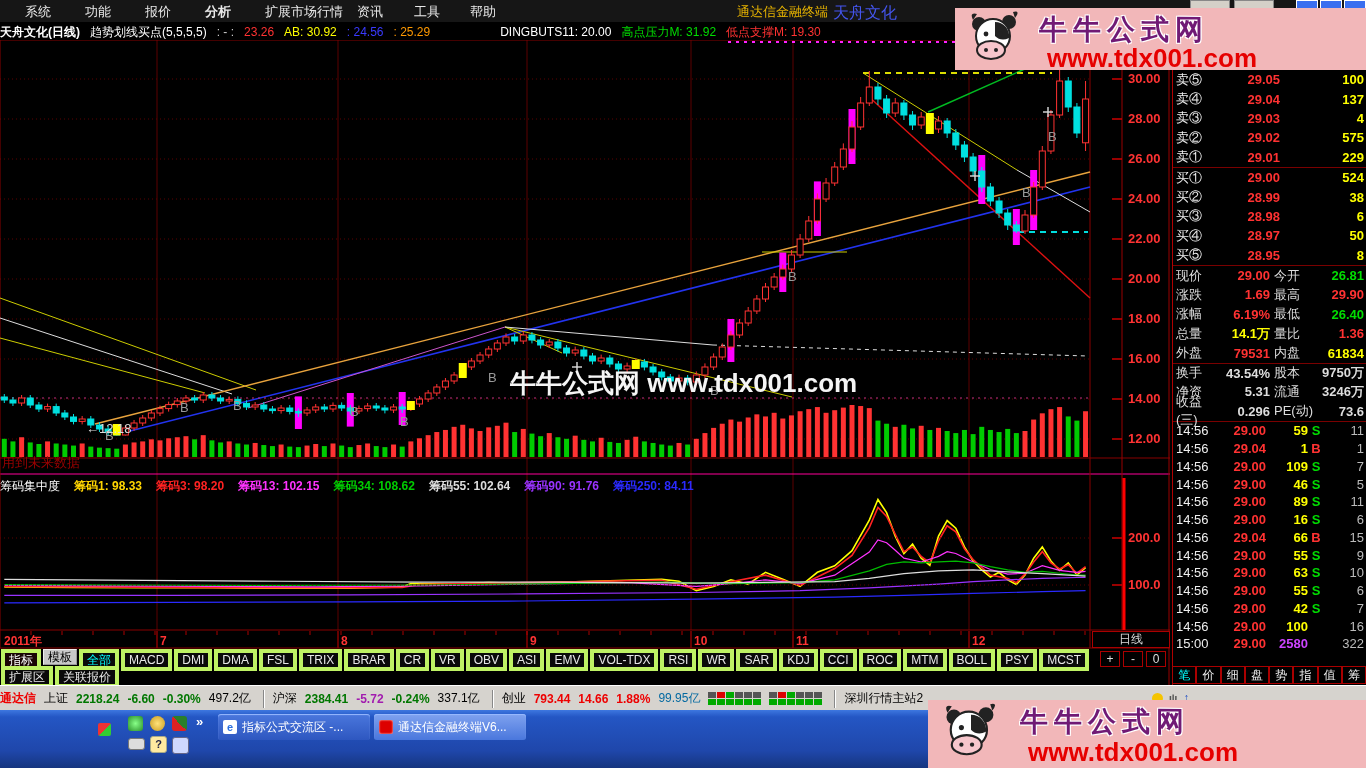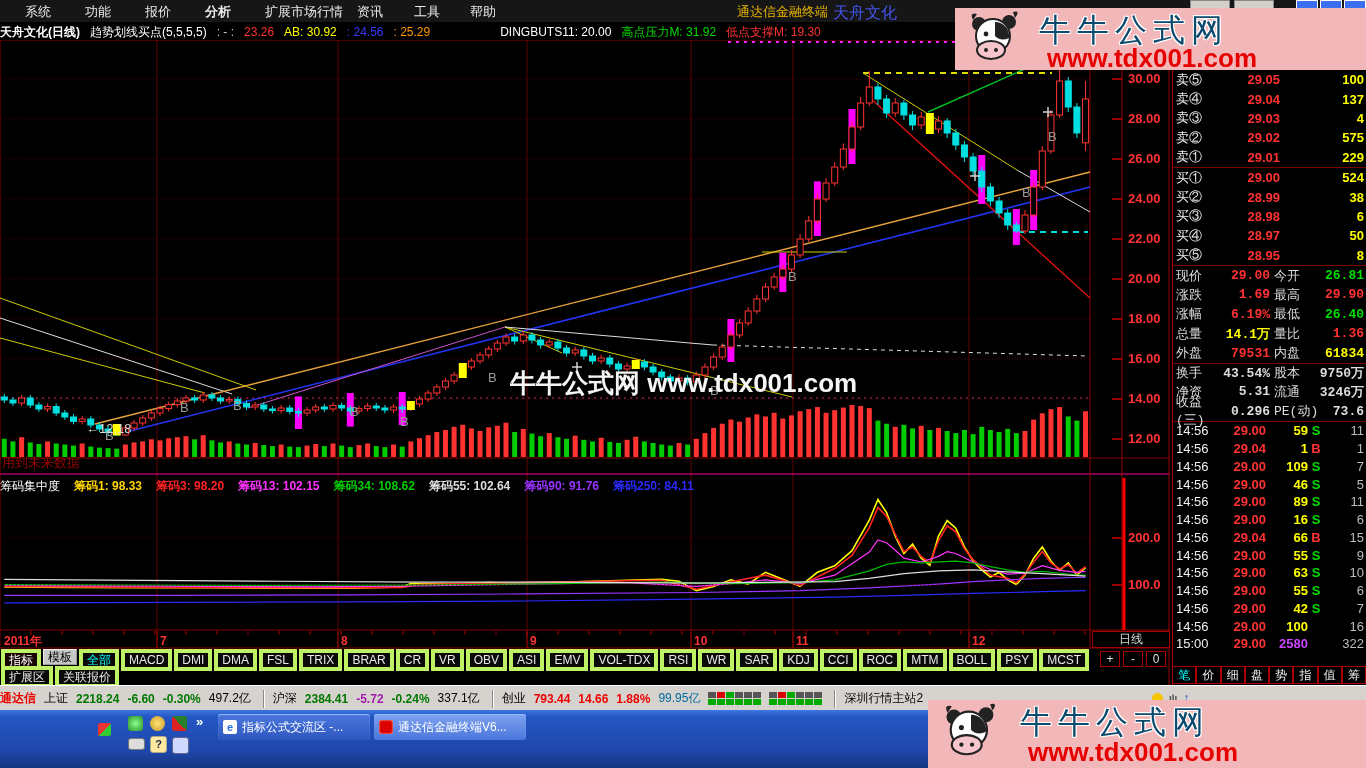--- a/index.html
+++ b/index.html
@@ -29,21 +29,21 @@
   .tabcell.cyan{color:#00ffff;}
   
   .redbox{border:1px solid #aa0000;background:#000;color:#ddd;font-size:12px;text-align:center;z-index:2;}
   
   #quote{left:1172px;top:40px;width:194px;height:645px;background:#000;border-left:1px solid #b00000;z-index:2;color:#ddd;}
   .qrow{display:flex;align-items:center;height:19.4px;font-size:13px;font-weight:bold;padding:0 3px;box-sizing:border-box;}
   .qrow .lab{color:#eee;width:42px;font-weight:normal;}
   .qrow .pr{width:62px;text-align:right;color:#ff3232;}
   .qrow .vol{flex:1;text-align:right;color:#ffff00;}
   .sep{border-top:1px solid #7a0000;}
-  .irow{display:flex;align-items:center;height:19.4px;font-size:13px;font-weight:bold;padding:0 3px;box-sizing:border-box;font-family:Liberation Mono, monospace;}
+  .irow{display:flex;align-items:center;height:19.4px;font-size:13px;font-weight:bold;padding:0 3px;box-sizing:border-box;}
   .irow .l1{width:44px;color:#ddd;font-weight:normal;}
   .irow .v1{width:50px;text-align:right;}
   .irow .l2{width:42px;color:#ddd;font-weight:normal;margin-left:4px;}
   .irow .v2{flex:1;text-align:right;}
   .trow{display:flex;align-items:center;height:17.75px;font-size:13px;font-weight:bold;padding:0 3px;box-sizing:border-box;}
   .trow .tt{width:38px;color:#eee;font-weight:normal;}
   .trow .tp{width:52px;text-align:right;color:#ff3232;}
   .trow .tv{width:42px;text-align:right;color:#ffff00;}
   .trow .tf{width:16px;text-align:center;}
   .trow .tc{flex:1;text-align:right;color:#bbb;font-weight:normal;}
@@ -63,21 +63,21 @@
   #startbtn{position:absolute;left:0;top:2px;width:150px;height:47px;border-radius:0 24px 24px 0;
             background:linear-gradient(#5fbf5f,#2f8f2f 45%,#1f6f1f);box-shadow:inset 0 2px 3px #9f9;
             display:flex;align-items:center;cursor:pointer;}
   #startbtn .flag{display:grid;grid-template-columns:8px 8px;grid-auto-rows:8px;gap:1px;margin:0 8px 0 14px;transform:skewY(-6deg);}
   #startbtn .label{color:#fff;font-size:21px;font-weight:bold;font-style:italic;text-shadow:1px 1px 2px #063;}
   .taskbtn{position:absolute;top:4px;height:26px;width:152px;border-radius:3px;display:flex;align-items:center;
            font-size:12px;color:#fff;cursor:pointer;box-shadow:inset 0 1px 1px #9bf;}
   .qicon{position:absolute;width:15px;height:15px;border-radius:3px;cursor:pointer;}
   
   .banner{background:#f2b7b9;z-index:50;overflow:hidden;}
-  .banner .big{color:#0c4a6e;font-weight:normal;font-size:32px;letter-spacing:6px;line-height:36px;
+  .banner .big{color:#701a75;font-weight:bold;font-size:28px;letter-spacing:6px;line-height:36px;
                text-shadow:-1px -1px 0 #fff,1px -1px 0 #fff,-1px 1px 0 #fff,1px 1px 0 #fff;}
   .banner .url{color:#e60000;font-weight:bold;font-size:26px;line-height:28px;}
 </style>
 </head>
 <body>
 
 <div id="screen">
 
   <div id="menubar" class="abs">
     <span id="menu-term" class="abs" style="left: 737px;">通达信金融终端</span>

